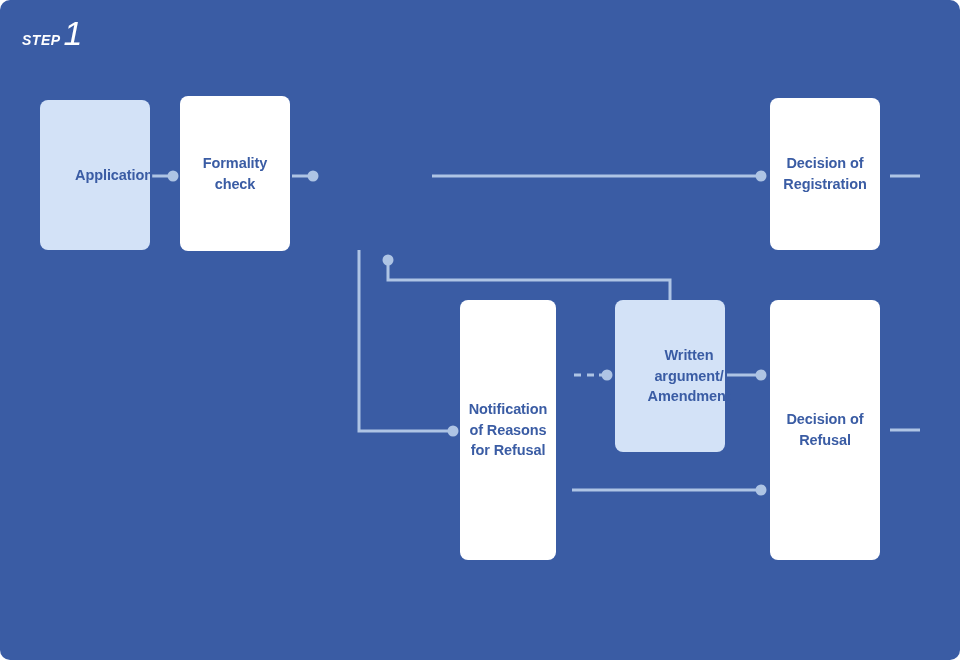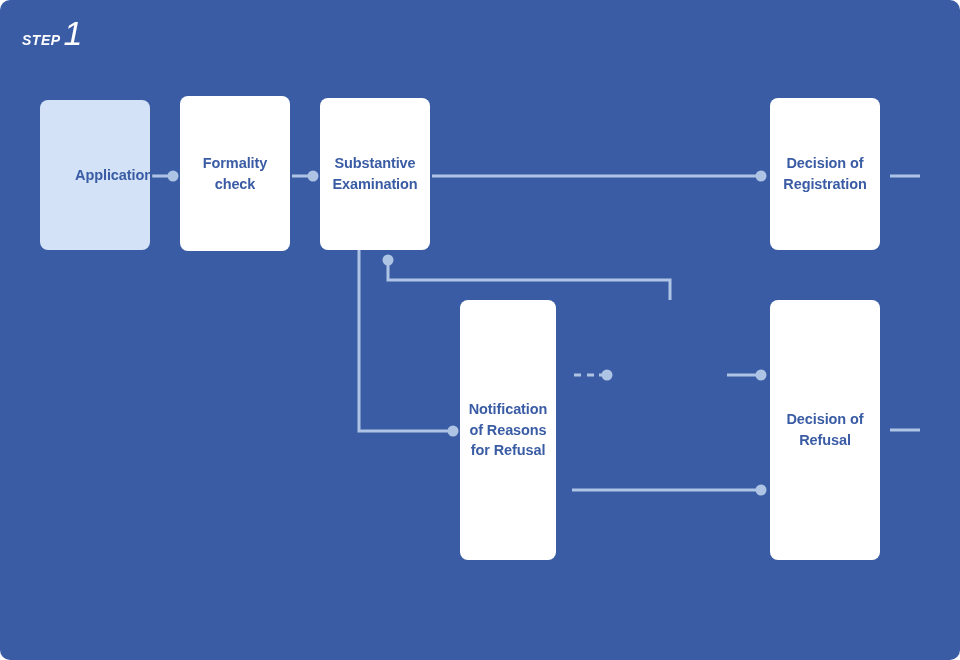--- a/index.html
+++ b/index.html
@@ -144,22 +144,23 @@
       <g>
         <line x1="890" y1="430" x2="920" y2="430"></line>
       </g>
 
     </g>
   </svg>
 
   <div class="node tint" style="left:40px;  top:100px; width:110px; height:150px;">Application</div>
   <div class="node white" style="left:180px; top:96px;  width:110px; height:155px;">Formality
 check</div>
-  <div class="node white" style="left:320px; top:98px;  width:110px; height:152px;">Substantive
-Examination</div>
   <div class="node white" style="left:770px; top:98px;  width:110px; height:152px;">Decision of
 Registration</div>
   <div class="node white" style="left:460px; top:300px; width:96px; height:260px;">Notification
 of Reasons
 for Refusal</div>
+  <div class="node tint" style="left:615px; top:300px; width:110px; height:152px;">Written
+argument/
+Amendment</div>
   <div class="node white" style="left:770px; top:300px; width:110px; height:260px;">Decision of
 Refusal</div>
 </div>
 
 </body></html>

